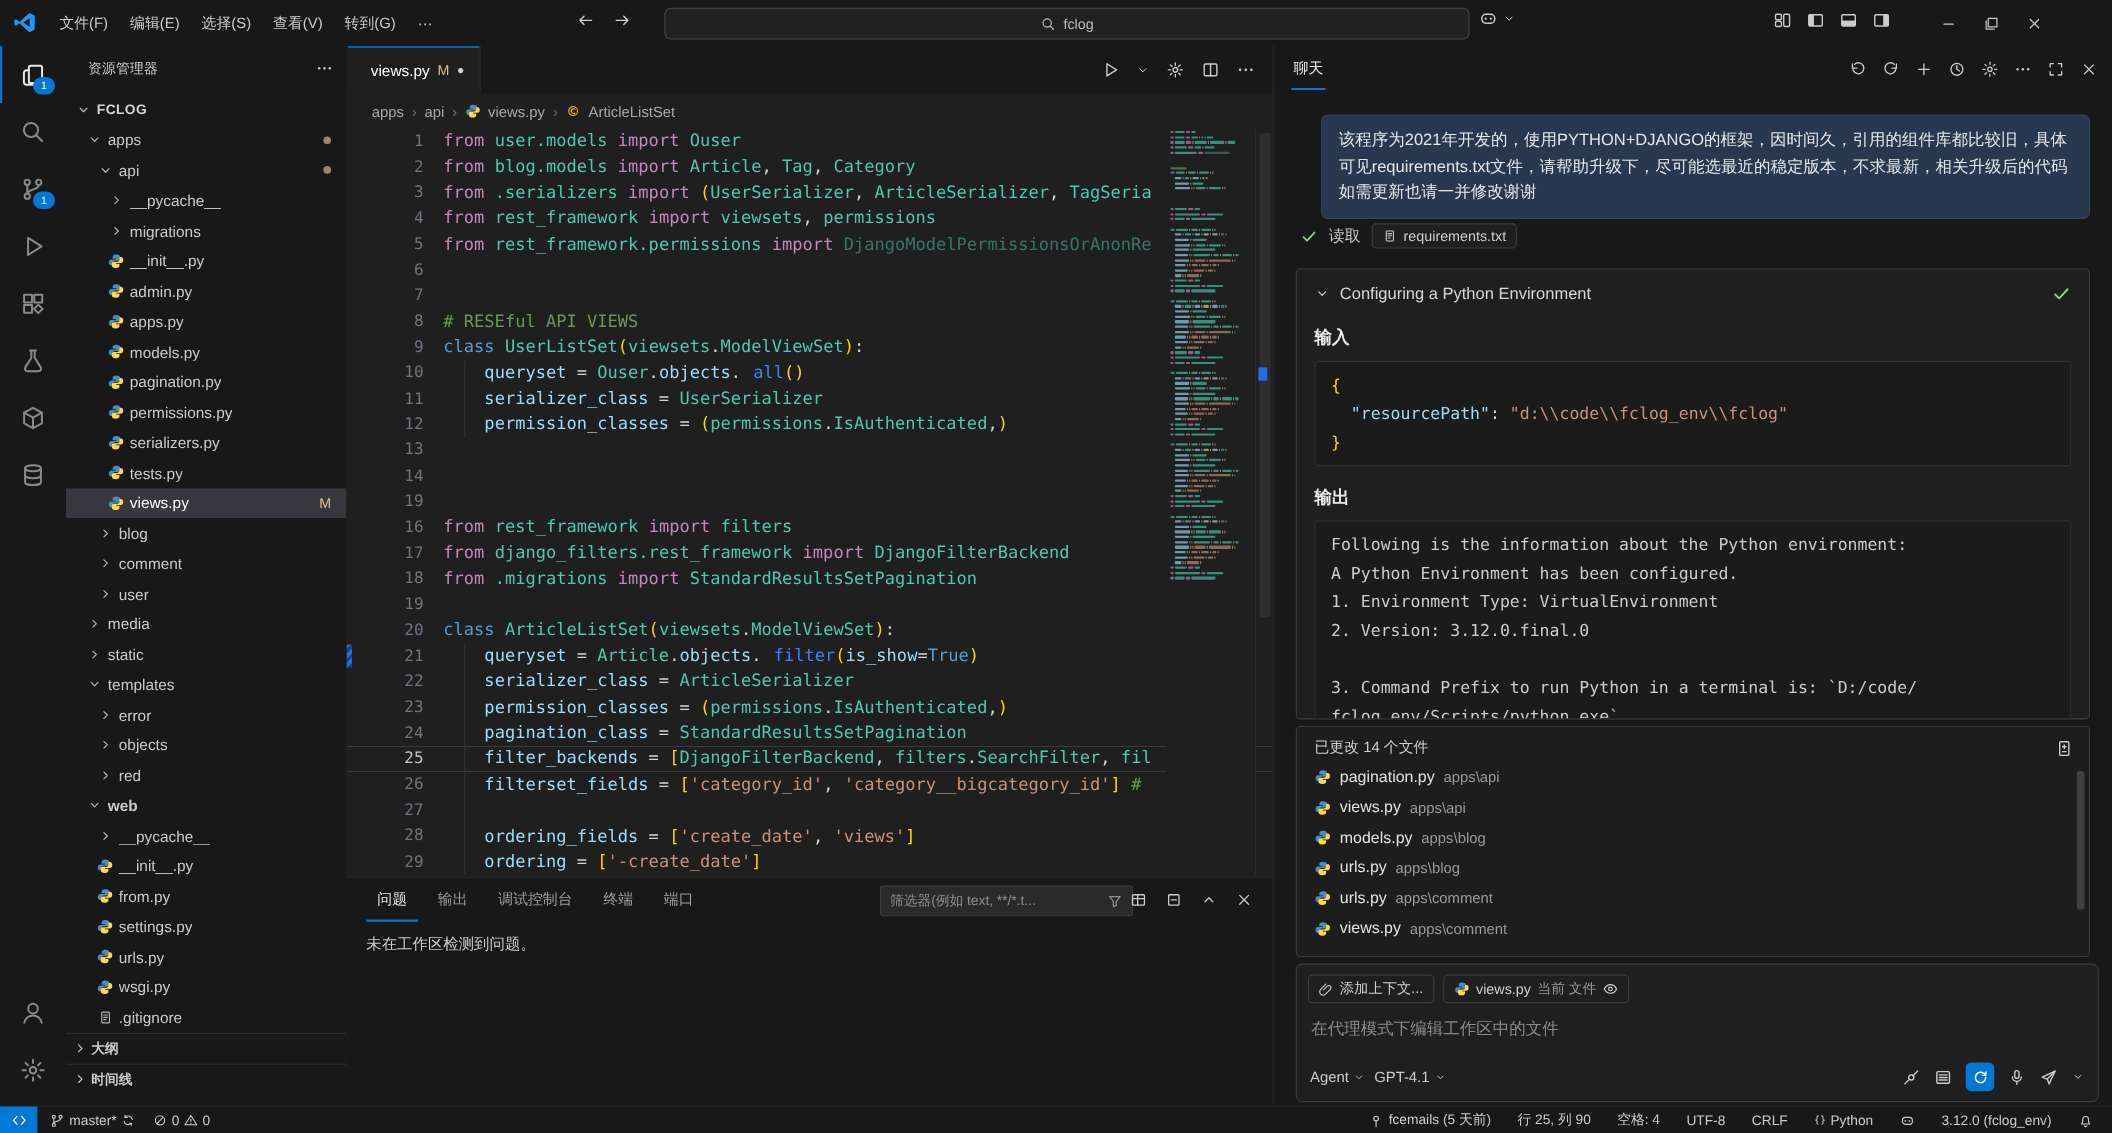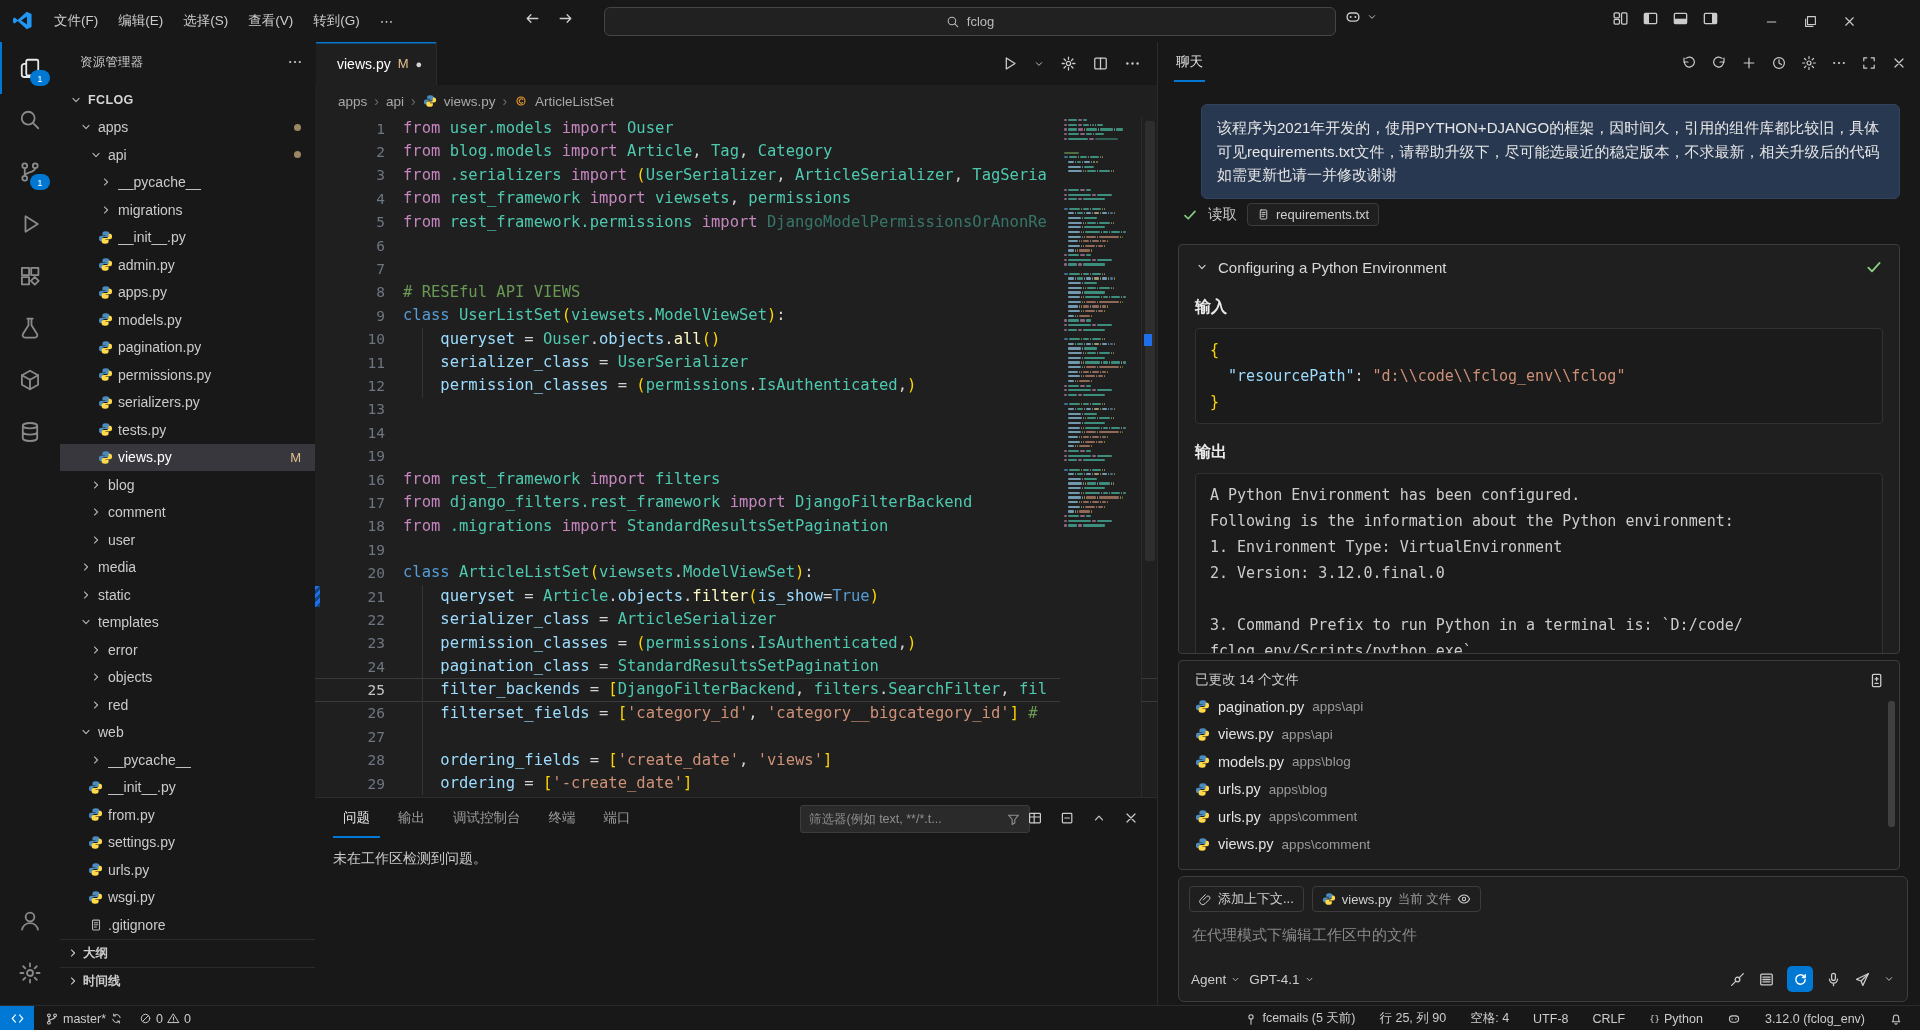--- a/index.html
+++ b/index.html
@@ -56,21 +56,21 @@
   #codearea{position:absolute;left:0;top:75px;width:842px;height:680px;overflow:hidden;}
   .cl{position:relative;height:23.4px;display:flex;align-items:center;}
   .ln{width:70px;padding-right:18px;text-align:right;color:#6e7681;font-family:"DejaVu Sans Mono",monospace;font-size:14.5px;flex:none;}
   .cl.cur .ln{color:#c6c6c6;}
   .cl.cur{box-shadow:inset 0 1px 0 #3a3a3a, inset 0 -1px 0 #3a3a3a;}
   .ct{flex:1;overflow:hidden;white-space:pre;font-family:"DejaVu Sans Mono",monospace;font-size:15.5px;line-height:23.4px;}
   .cl.mod::before{content:"";position:absolute;left:0;top:1px;bottom:1px;width:5px;
      background:repeating-linear-gradient(135deg,#1f6feb,#1f6feb 3px,#12457f 3px,#12457f 6px);}
   .guide{position:absolute;left:107px;top:0;bottom:0;border-left:1px solid #343434;}
   .tk-k{color:#c586c0;} .tk-K{color:#569cd6;} .tk-c{color:#4ec9b0;} .tk-d{color:#4ec9b0;opacity:.5;}
-  .tk-v{color:#9cdcfe;} .tk-f{color:#fef9c3;} .tk-s{color:#ce9178;} .tk-m{color:#6a9955;}
+  .tk-v{color:#9cdcfe;} .tk-f{color:#3b82f6;margin-left:11px;} .tk-s{color:#ce9178;} .tk-m{color:#6a9955;}
   .tk-p{color:#d4d4d4;} .tk-b{color:#ffd700;}
   #minimap{position:absolute;left:745px;top:0;width:81px;height:680px;background:#1f1f1f;}
   .mm-row{position:absolute;left:4px;height:2.2px;display:flex;gap:1px;}
   .mm-seg{height:100%;border-radius:1px;opacity:.65;}
   #ed-scroll{position:absolute;left:826px;top:0;width:16px;height:680px;border-left:1px solid #2b2b2b;}
   #ed-thumb{position:absolute;left:3px;top:4px;width:10px;height:440px;background:#3a3a3a;opacity:.55;border-radius:2px;}
   #ed-deco{position:absolute;left:2px;top:217px;width:8px;height:12px;background:#1f6feb;}
   
   #panel{left:315px;top:797px;width:842px;height:208px;background:#181818;border-top:1px solid #2b2b2b;}
   #p-tabs{position:absolute;left:18px;top:0;height:40px;display:flex;gap:8px;}
@@ -585,21 +585,21 @@
           <span class="t-slot">
             <span class="ic">
               <svg viewBox="0 0 16 16" width="14" height="14" fill="none" stroke="currentColor" stroke-width="1.2" stroke-linecap="round" stroke-linejoin="round">
                 <path d="M6.2 4.5L9.8 8l-3.6 3.5"></path>
               </svg>
             </span>
           </span>
           <span class="t-label">red</span>
           <span class="t-fill"></span>
         </div>
-        <div class="t-row" style="padding-left: 16px;">
+        <div class="t-row" style="padding-left: 16px; font-weight: bold;">
           <span class="t-slot">
             <span class="ic">
               <svg viewBox="0 0 16 16" width="14" height="14" fill="none" stroke="currentColor" stroke-width="1.2" stroke-linecap="round" stroke-linejoin="round">
                 <path d="M4.5 6.2L8 9.8l3.5-3.6"></path>
               </svg>
             </span>
           </span>
           <span class="t-label">web</span>
           <span class="t-fill"></span>
         </div>
@@ -1729,21 +1729,21 @@
         <span class="fill"></span>
         <span class="ic">
             <svg viewBox="0 0 16 16" width="18" height="18" fill="none" stroke="#89d185" stroke-width="1.2" stroke-linecap="round" stroke-linejoin="round">
               <path d="M3 8.6l3.2 3.2L13 4.4" stroke-width="1.6"></path>
             </svg>
           </span>
       </div>
       <div class="c-label">输入</div>
       <div class="codeblock" id="c-env-in"><div><span class="tk-b">{</span></div><div><span class="tk-p">  </span><span class="tk-v">"resourcePath"</span><span class="tk-p">: </span><span class="tk-s">"d:\\code\\fclog_env\\fclog"</span></div><div><span class="tk-b">}</span></div></div>
       <div class="c-label">输出</div>
-      <div class="codeblock" id="c-env-out"><div>A Python Environment has been configured.</div><div>Following is the information about the Python environment:</div><div>1. Environment Type: VirtualEnvironment</div><div>2. Version: 3.12.0.final.0</div><div>&nbsp;</div><div>3. Command Prefix to run Python in a terminal is: `D:/code/</div><div>fclog_env/Scripts/python.exe`</div></div>
+      <div class="codeblock" id="c-env-out"><div>Following is the information about the Python environment:</div><div>A Python Environment has been configured.</div><div>1. Environment Type: VirtualEnvironment</div><div>2. Version: 3.12.0.final.0</div><div>&nbsp;</div><div>3. Command Prefix to run Python in a terminal is: `D:/code/</div><div>fclog_env/Scripts/python.exe`</div></div>
     </div>
     <div id="c-files">
       <div id="cf-head">
         <span>已更改 14 个文件</span>
         <span class="fill"></span>
         <span class="ic">
             <svg viewBox="0 0 16 16" width="17" height="17" fill="none" stroke="currentColor" stroke-width="1.2" stroke-linecap="round" stroke-linejoin="round">
               <rect x="4.2" y="2.2" width="7.8" height="11.6" rx="1"></rect>
               <path d="M8.1 5v3M6.6 6.5h3M6.6 10.6h3"></path>
             </svg>

